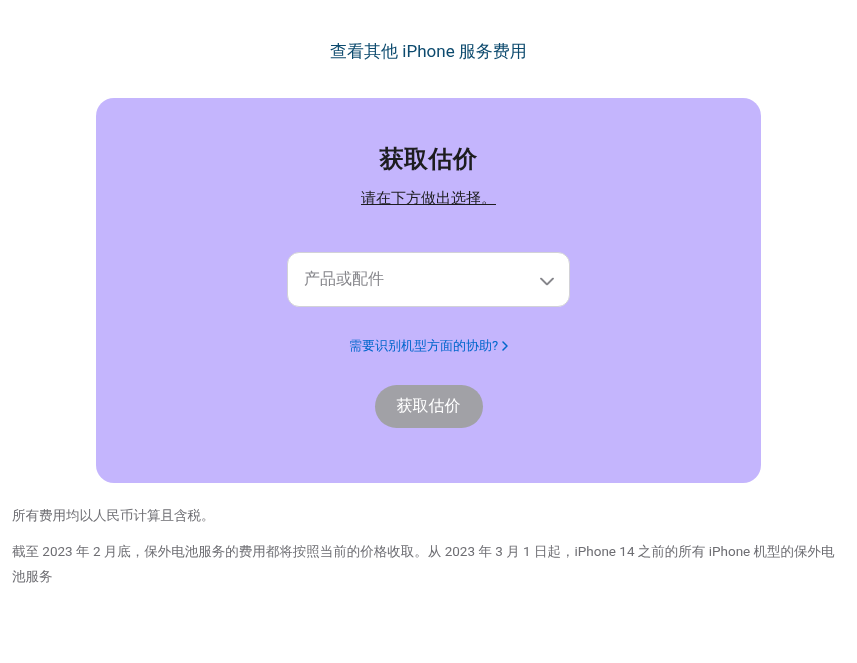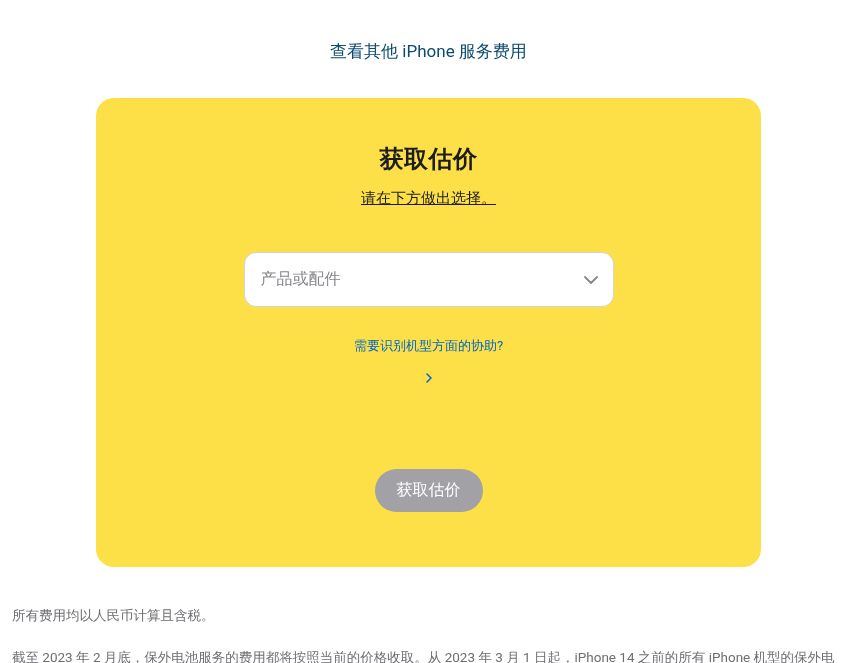--- a/index.html
+++ b/index.html
@@ -18,43 +18,42 @@
       text-align: center;
       color: #0c4a6e;
       font-size: 17px;
       font-weight: 400;
       margin-bottom: 35px;
       cursor: pointer;
     }
     .card {
       width: 665px;
       margin: 0 auto;
-      background: #fde047;
+      background: #c4b5fd;
       border-radius: 18px;
       padding: 45px 40px 55px 40px;
       text-align: center;
     }
     .card-title {
       font-size: 24px;
       font-weight: 600;
       color: #1d1d1f;
       margin-bottom: 14px;
       letter-spacing: 0.5px;
     }
     .card-subtitle {
       font-size: 15px;
       color: #1d1d1f;
       margin-bottom: 44px;
       text-decoration: underline;
     }
     .select-wrapper {
       position: relative;
-      width: 370px;
+      width: 283px;
       margin: 0 auto 28px auto;
-      font-family: Liberation Mono, monospace;
     }
     .select-input {
       width: 100%;
       height: 55px;
       border: 1px solid #d2d2d7;
       border-radius: 12px;
       background: #ffffff;
       padding: 0 40px 0 16px;
       font-size: 16px;
       color: #86868b;
@@ -68,45 +67,43 @@
       right: 16px;
       top: 50%;
       transform: translateY(-50%);
       pointer-events: none;
     }
     .help-link {
       color: #0066cc;
       font-size: 13px;
       display: inline-flex;
       align-items: center;
-      gap: 16px;
+      gap: 4px;
       cursor: pointer;
       margin-top: -6px;
-      margin-bottom: 83px;
-      flex-direction: column;
+      margin-bottom: 30px;
     }
     .submit-button {
       background: #a1a1a6;
       color: #ffffff;
       border: none;
       border-radius: 22px;
       padding: 11px 22px;
       font-size: 16px;
       font-weight: 400;
       cursor: pointer;
     }
     .footer-text {
       padding: 20px 12px 0 12px;
       font-size: 13.5px;
       color: #6e6e73;
       line-height: 1.9;
     }
     .footer-text p {
       margin-bottom: 10px;
-      margin-top: 16px;
     }
   </style>
 </head>
 <body>
 
 <div class="top-link">查看其他 iPhone 服务费用</div>
 
 <div class="card">
   <h2 class="card-title">获取估价</h2>
   <p class="card-subtitle">请在下方做出选择。</p>

